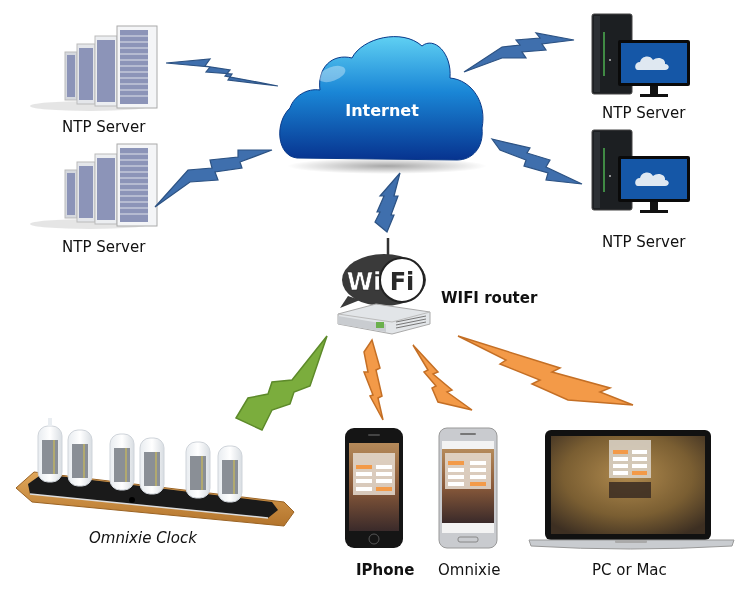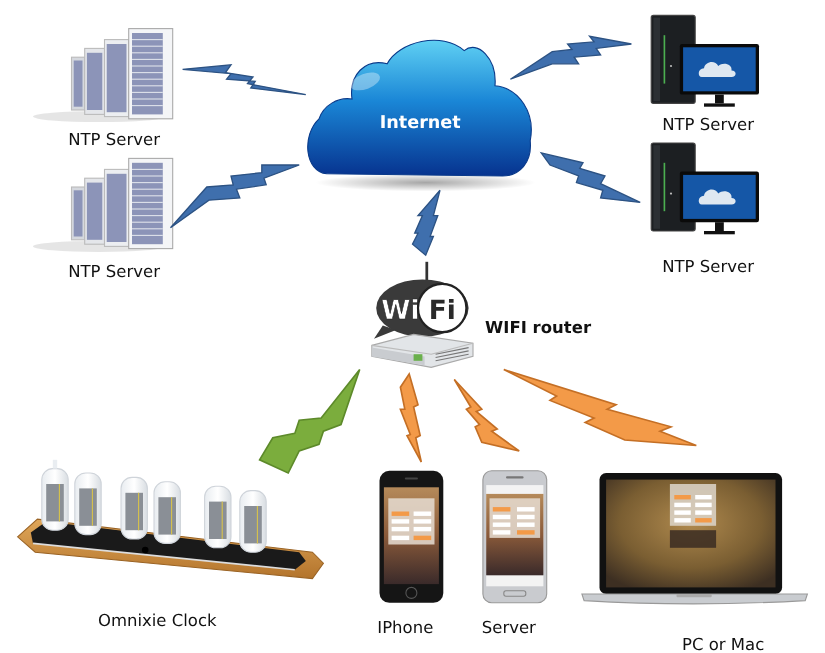--- a/index.html
+++ b/index.html
@@ -204,21 +204,21 @@
       <line x1="16" y1="24" x2="16" y2="58" stroke="#d8c34a" stroke-width="1"></line>
     </g>
     <g transform="translate(204,26)">
       <rect x="0" y="10" width="24" height="56" rx="10" fill="url(#tube)" stroke="#cfd4da"></rect>
       <rect x="4" y="24" width="16" height="34" fill="#8a8f96"></rect>
       <line x1="16" y1="24" x2="16" y2="58" stroke="#d8c34a" stroke-width="1"></line>
     </g>
   </g>
   <circle cx="118" cy="90" r="3" fill="#000"></circle>
 </svg>
-<div class="label" style="left:89px;top:555px;">Omnixie Clock</div>
+<div class="label" style="left:89px;top:529px;font-style:italic;">Omnixie Clock</div>
 
 <svg style="left:344px;top:427px;" width="60" height="122" viewBox="0 0 60 122">
   <defs>
     <linearGradient id="scr" x1="0" y1="0" x2="0" y2="1">
       <stop offset="0" stop-color="#b58a5a"></stop>
       <stop offset="0.5" stop-color="#8a5a3a"></stop>
       <stop offset="1" stop-color="#3a2a2a"></stop>
     </linearGradient>
   </defs>
   <rect x="1" y="1" width="58" height="120" rx="9" fill="#151515"></rect>
@@ -232,21 +232,21 @@
       <rect x="32" y="38" width="16" height="4"></rect>
       <rect x="12" y="45" width="16" height="4"></rect>
       <rect x="32" y="45" width="16" height="4"></rect>
       <rect x="12" y="52" width="16" height="4"></rect>
       <rect x="32" y="52" width="16" height="4"></rect>
       <rect x="12" y="60" width="16" height="4"></rect>
     </g>
   <rect x="24" y="7" width="12" height="2" rx="1" fill="#444"></rect>
   <circle cx="30" cy="112" r="5" fill="none" stroke="#555"></circle>
 </svg>
-<div class="label" style="left:343px;top:561px;">IPhone</div>
+<div class="label" style="left:356px;top:561px;font-weight:bold;">IPhone</div>
 
 <svg style="left:438px;top:427px;" width="60" height="122" viewBox="0 0 60 122">
   <rect x="1" y="1" width="58" height="120" rx="8" fill="#c9cbcf" stroke="#999"></rect>
   <rect x="4" y="14" width="52" height="92" fill="#f3f3f3"></rect>
   <rect x="4" y="22" width="52" height="74" fill="url(#scr)"></rect>
   <rect x="7" y="26" width="46" height="36" fill="#e6ddd2" opacity="0.85"></rect>
   <g fill="#f39a48">
       <rect x="10" y="34" width="16" height="4"></rect>
       <rect x="32" y="55" width="16" height="4"></rect>
     </g>
@@ -254,21 +254,21 @@
       <rect x="32" y="34" width="16" height="4"></rect>
       <rect x="10" y="41" width="16" height="4"></rect>
       <rect x="32" y="41" width="16" height="4"></rect>
       <rect x="10" y="48" width="16" height="4"></rect>
       <rect x="32" y="48" width="16" height="4"></rect>
       <rect x="10" y="55" width="16" height="4"></rect>
     </g>
   <rect x="22" y="6" width="16" height="2" rx="1" fill="#777"></rect>
   <rect x="20" y="110" width="20" height="5" rx="2" fill="none" stroke="#888"></rect>
 </svg>
-<div class="label" style="left:438px;top:561px;">Server</div>
+<div class="label" style="left:438px;top:561px;">Omnixie</div>
 
 <svg style="left:529px;top:428px;" width="205" height="122" viewBox="0 0 205 122">
   <defs>
     <radialGradient id="lscr" cx="0.5" cy="0.4" r="0.7">
       <stop offset="0" stop-color="#b08a4e"></stop>
       <stop offset="0.6" stop-color="#7a5e32"></stop>
       <stop offset="1" stop-color="#3d2f22"></stop>
     </radialGradient>
   </defs>
   <rect x="16" y="2" width="166" height="110" rx="6" fill="#111"></rect>
@@ -283,13 +283,13 @@
       <rect x="84" y="29" width="15" height="4"></rect>
       <rect x="103" y="29" width="15" height="4"></rect>
       <rect x="84" y="36" width="15" height="4"></rect>
       <rect x="103" y="36" width="15" height="4"></rect>
       <rect x="84" y="43" width="15" height="4"></rect>
     </g>
   <rect x="80" y="54" width="42" height="16" fill="#3a2c22" opacity="0.85"></rect>
   <path d="M0,112 L205,112 L203,118 Q100,124 2,118 Z" fill="#c9ccd0" stroke="#999"></path>
   <rect x="86" y="112" width="32" height="3" rx="1" fill="#aaa"></rect>
 </svg>
-<div class="label" style="left:620px;top:561px;margin-top:16px;">PC or Mac</div>
+<div class="label" style="left:592px;top:561px;">PC or Mac</div>
 
 </body></html>

